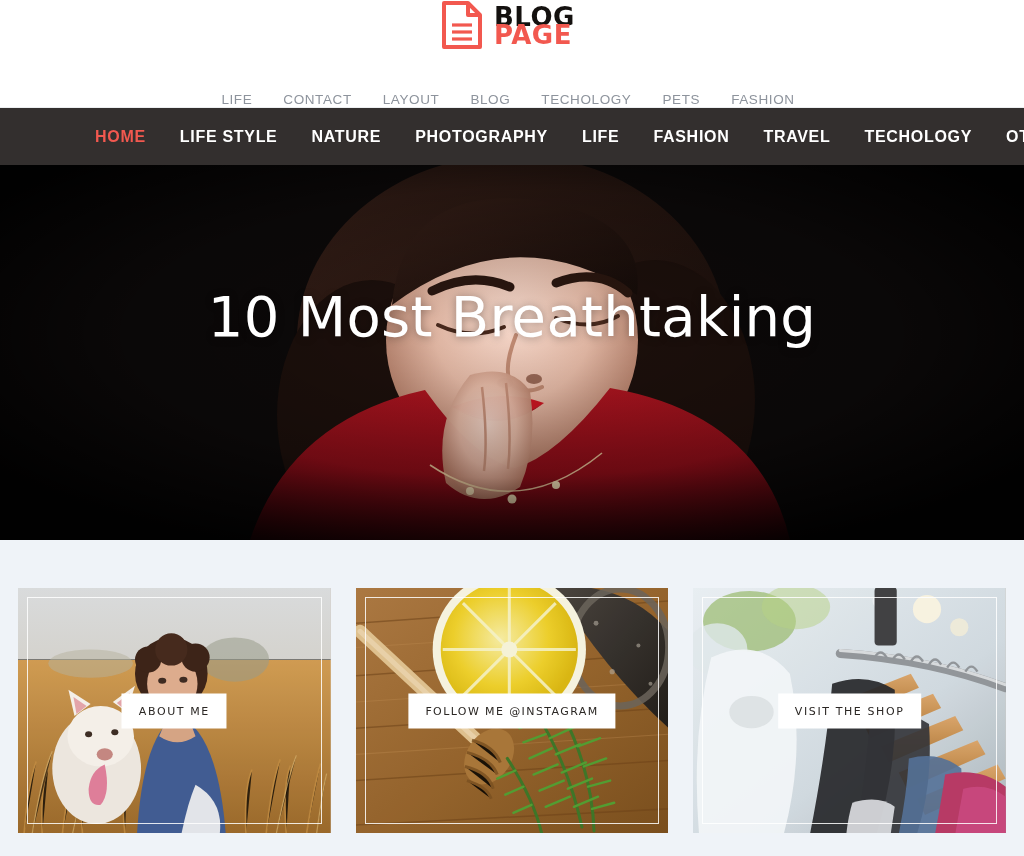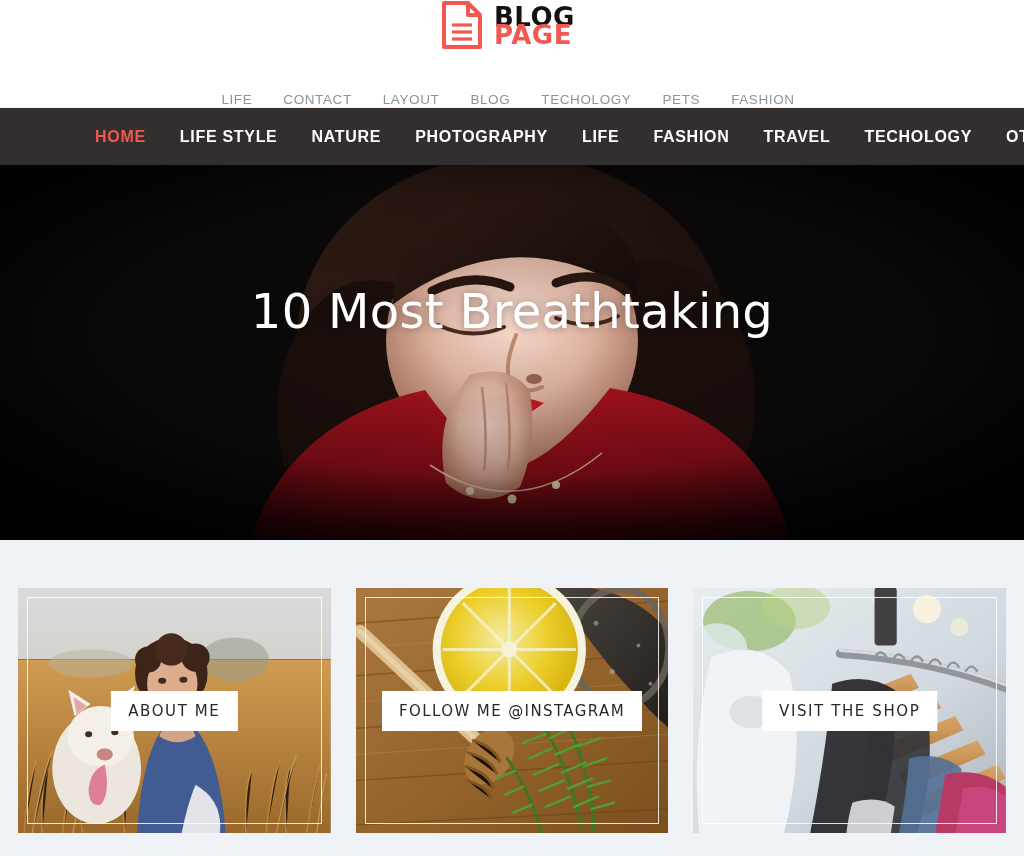--- a/index.html
+++ b/index.html
@@ -101,21 +101,21 @@
     background: #0d0a0a;
     overflow: hidden;
   }
   .hero-photo { position: absolute; inset: 0; }
   .hero-title {
     position: absolute;
     left: 0; right: 0;
     top: 114px;
     text-align: center;
     color: #ffffff;
-    font-size: 48px;
+    font-size: 56px;
     line-height: 1.34;
     font-weight: normal;
     letter-spacing: 0.3px;
     font-family: "DejaVu Sans", sans-serif;
     text-shadow: 0 1px 8px rgba(0,0,0,.35);
     z-index: 5;
     padding: 0 40px;
   }
 
   
@@ -140,21 +140,21 @@
     border: 1px solid rgba(255,255,255,.85);
     pointer-events: none;
   }
   .promo-badge {
     position: absolute;
     left: 50%;
     top: 50%;
     transform: translate(-50%, -50%);
     background: #ffffff;
     color: #2b2724;
-    font-size: 15px;
+    font-size: 11px;
     letter-spacing: 1.6px;
     padding: 11px 17px;
     white-space: nowrap;
     font-family: "DejaVu Sans", sans-serif;
     text-decoration: none;
   }
   .promo-badge.wide { letter-spacing: 1.4px; }
 </style>
 </head>
 <body>

